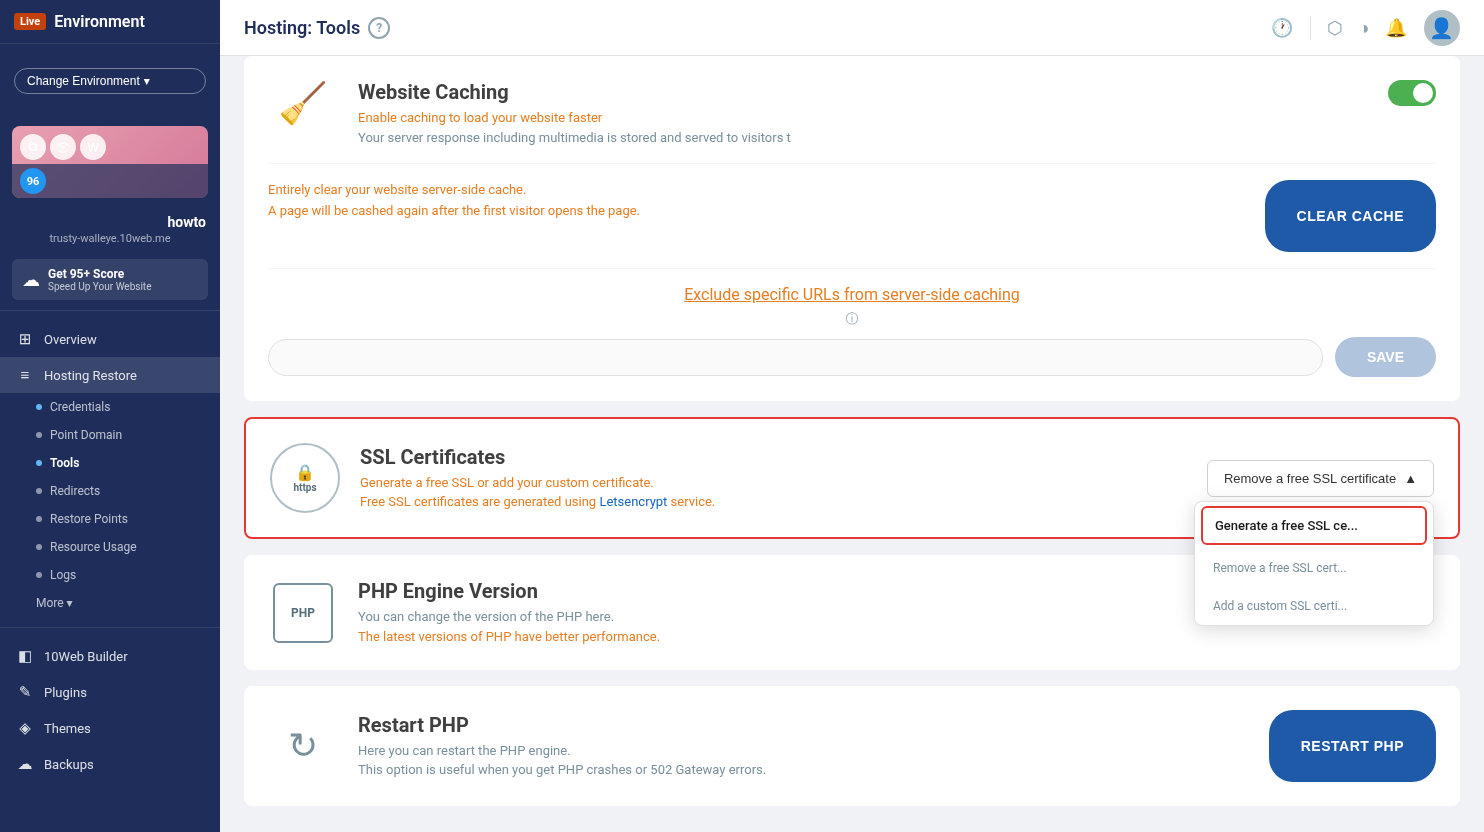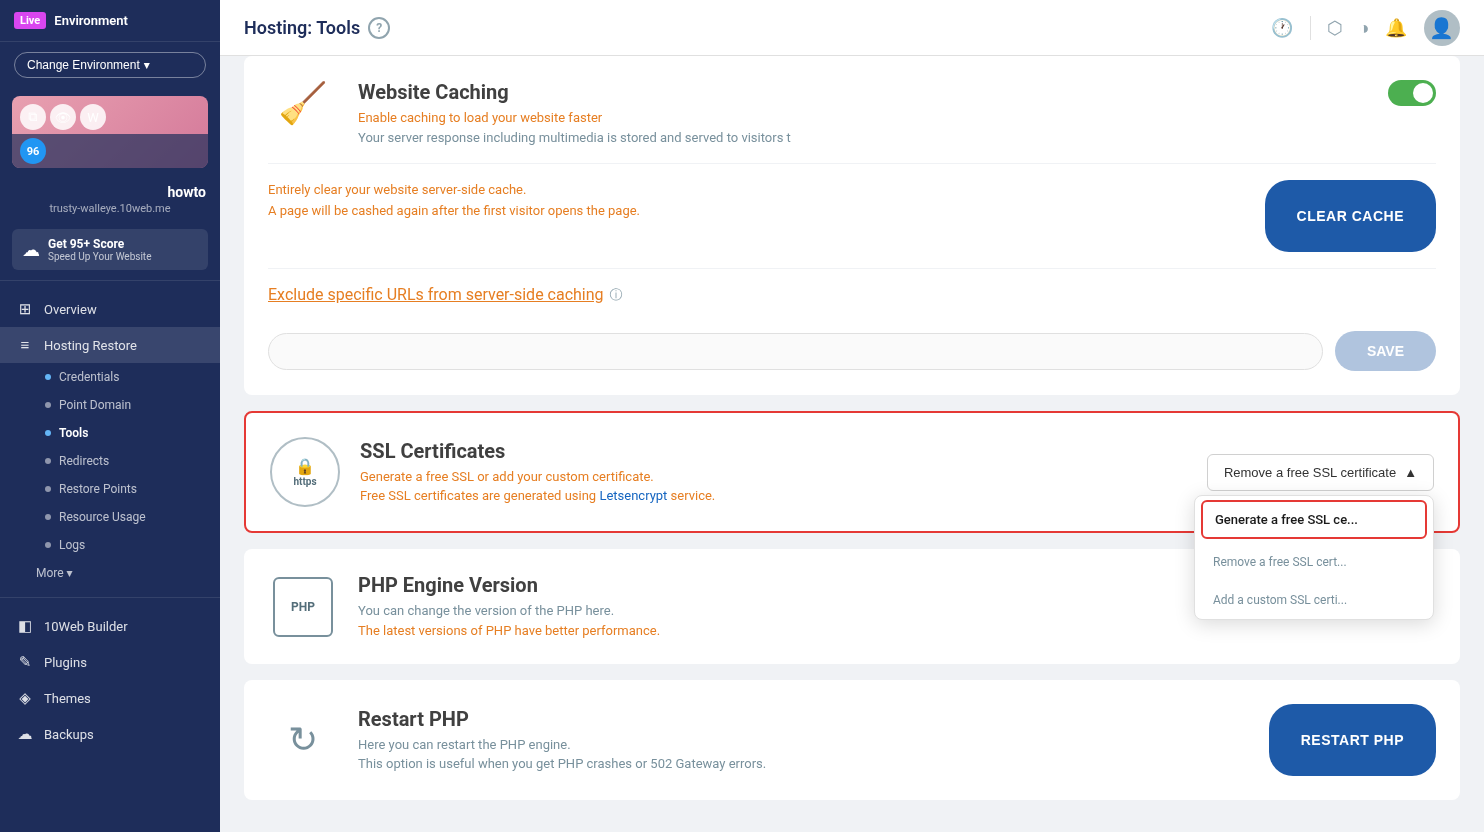--- a/index.html
+++ b/index.html
@@ -19,36 +19,36 @@
 
     .sidebar-header {
       padding: 12px 14px;
       display: flex;
       align-items: center;
       gap: 8px;
       border-bottom: 1px solid rgba(255,255,255,0.1);
     }
 
     .live-badge {
-      background: #d946ef;
+      background: #c2410c;
       color: #fff;
       font-size: 11px;
       font-weight: 700;
       padding: 2px 6px;
       border-radius: 3px;
     }
 
     .env-label {
-      font-size: 13px;
+      font-size: 16px;
       font-weight: 600;
       color: #fff;
     }
 
     .change-env-btn {
-      margin: 10px 14px;
+      margin: 24px 14px;
       background: transparent;
       border: 1px solid rgba(255,255,255,0.4);
       color: #fff;
       border-radius: 20px;
       padding: 5px 12px;
       font-size: 12px;
       cursor: pointer;
       display: flex;
       align-items: center;
       gap: 4px;
@@ -171,21 +171,21 @@
     .nav-item .nav-icon {
       font-size: 15px;
       width: 18px;
       text-align: center;
     }
 
     .nav-sub-item {
       display: flex;
       align-items: center;
       gap: 8px;
-      padding: 7px 16px 7px 45px;
+      padding: 7px 16px 7px 36px;
       cursor: pointer;
       font-size: 12px;
       color: rgba(255,255,255,0.7);
       transition: background 0.15s;
     }
 
     .nav-sub-item.active-sub {
       color: #fff;
       font-weight: 600;
     }
@@ -701,21 +701,21 @@
       <div class="cache-section">
         <div>
           <div class="cache-text">Entirely clear your website server-side cache.</div>
           <div class="cache-text">A page will be cashed again after the first visitor opens the page.</div>
         </div>
         <button class="btn-primary">CLEAR CACHE</button>
       </div>
 
       <hr class="divider-line">
 
-      <div style="display:flex; align-items:center; gap:6px; margin-bottom:27px;">
+      <div style="display:flex; align-items:center; gap:6px; margin-bottom:9px;flex-direction:column;">
         <span class="link-text">Exclude specific URLs from server-side caching</span>
         <span class="info-icon">ⓘ</span>
       </div>
       <div class="url-input-row">
         <input class="url-input" type="text" placeholder="" style="">
         <button class="btn-secondary">SAVE</button>
       </div>
     </div>
 
     <div class="ssl-card">

